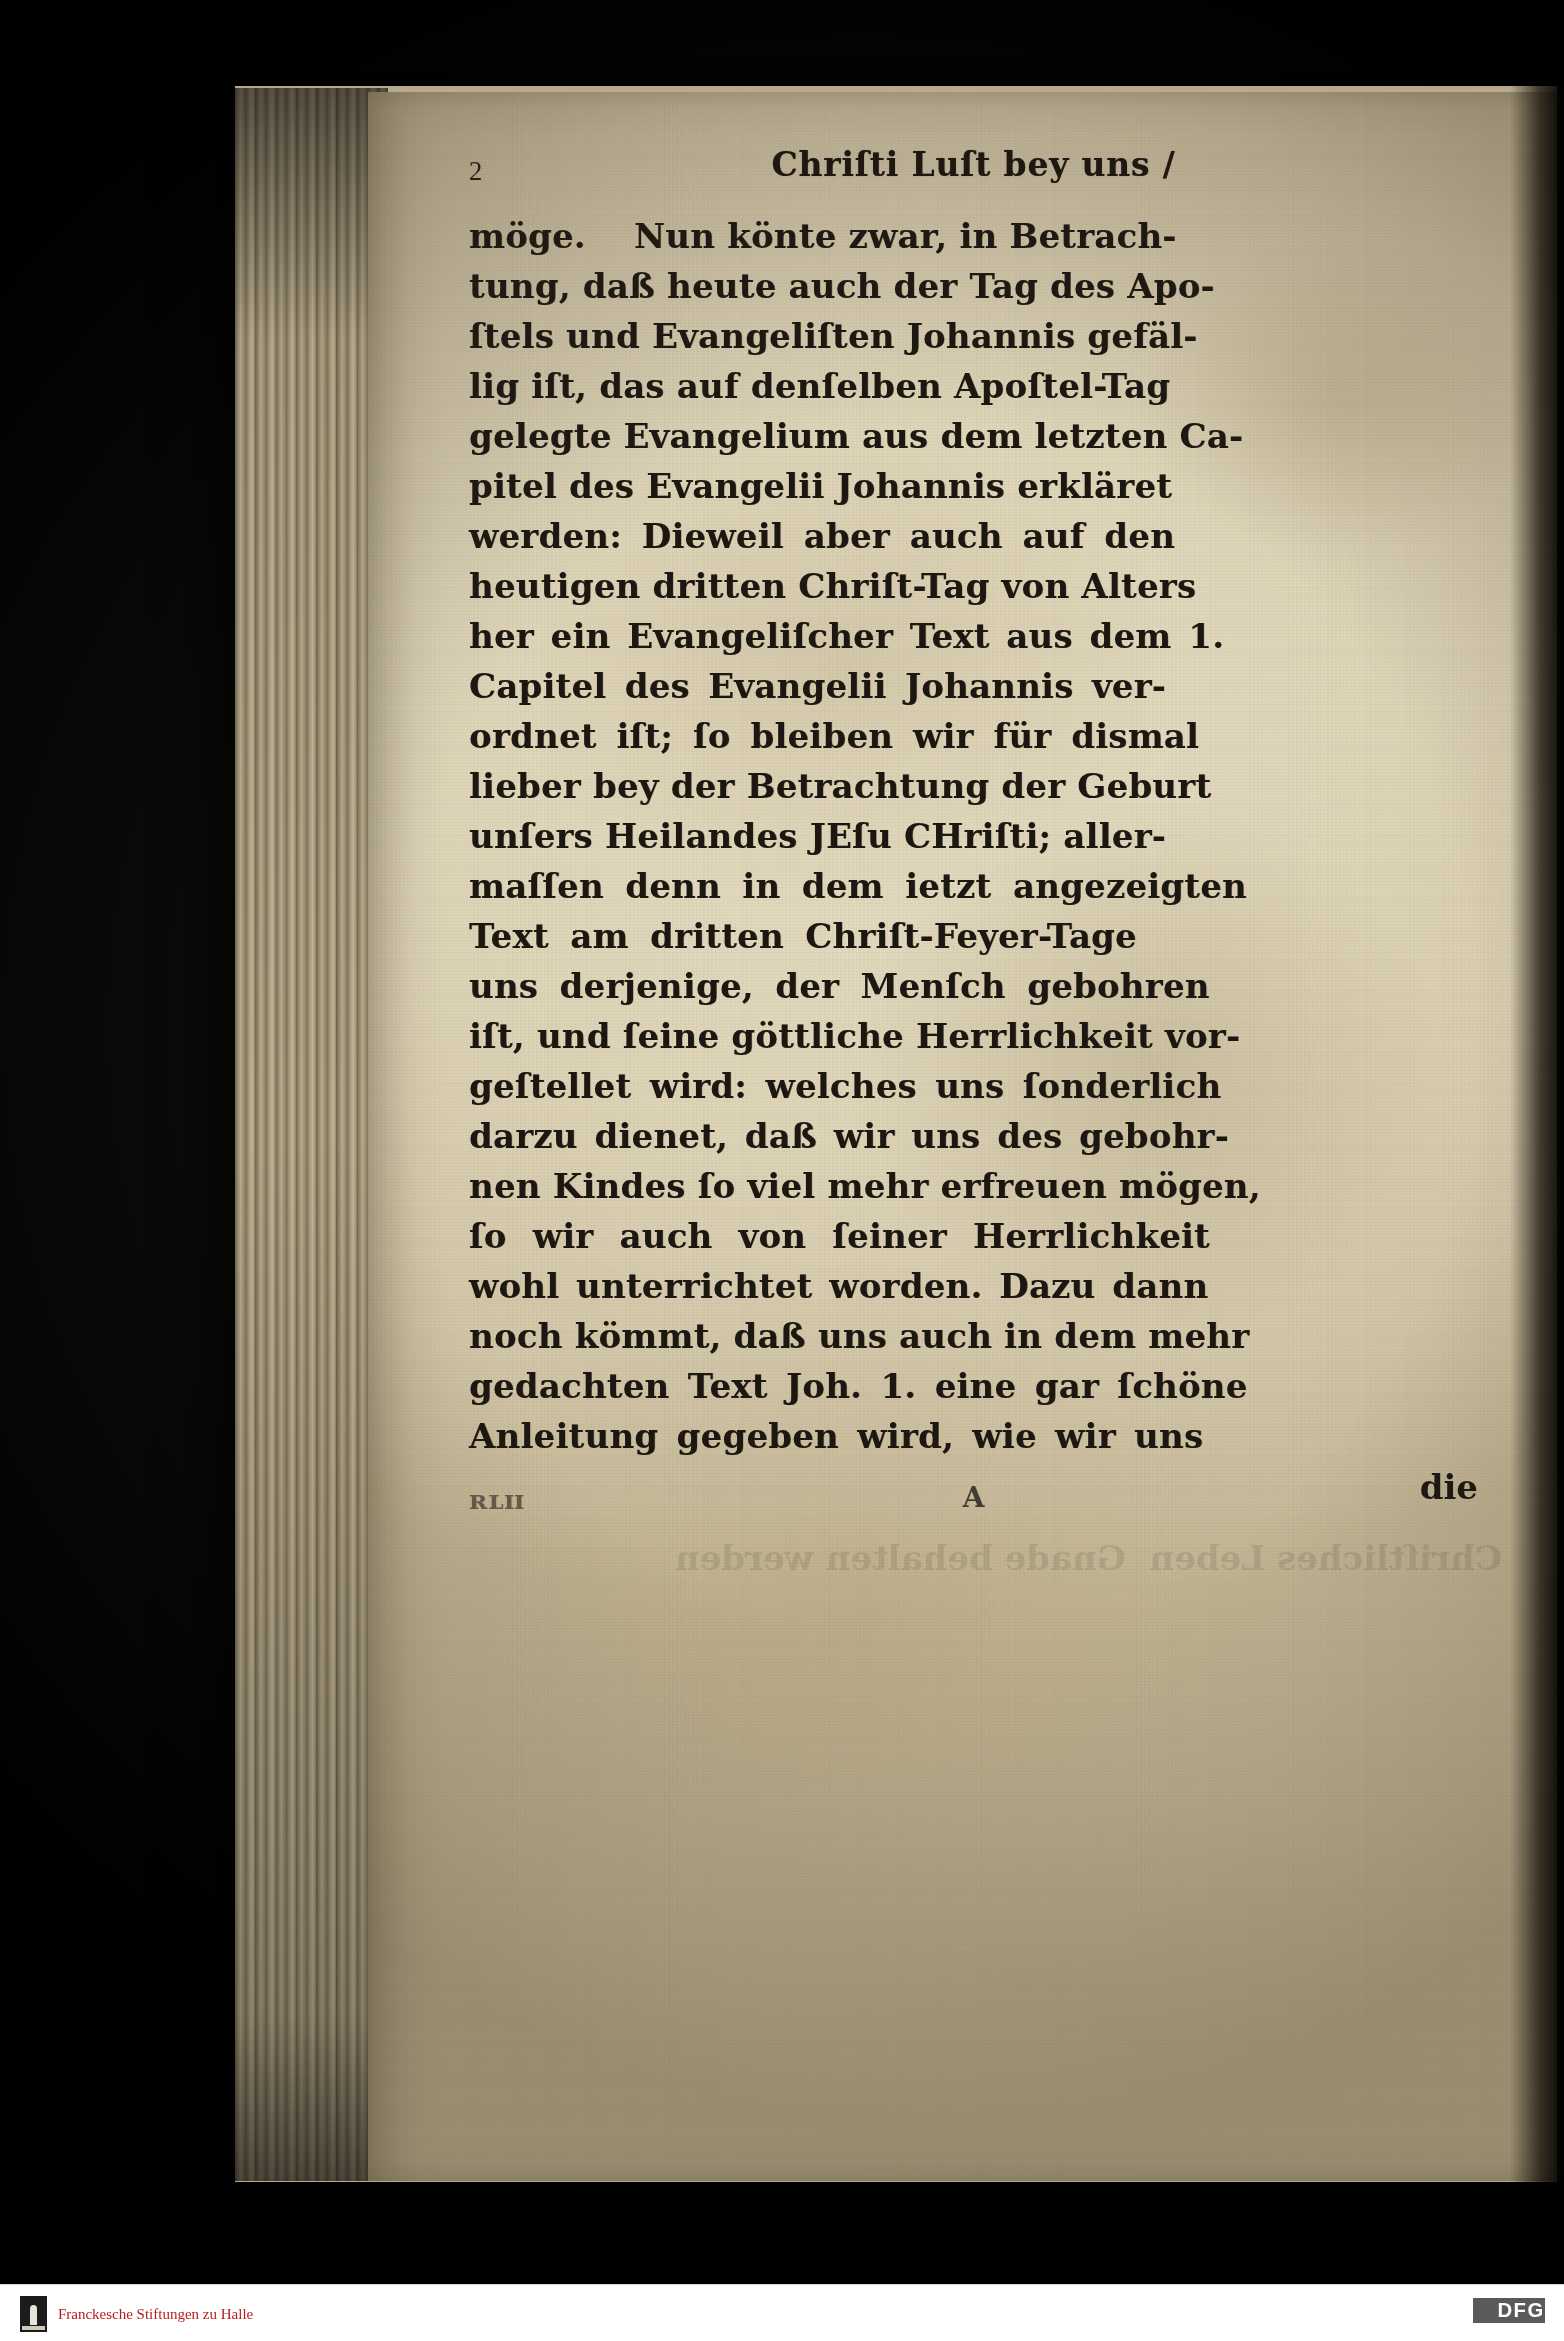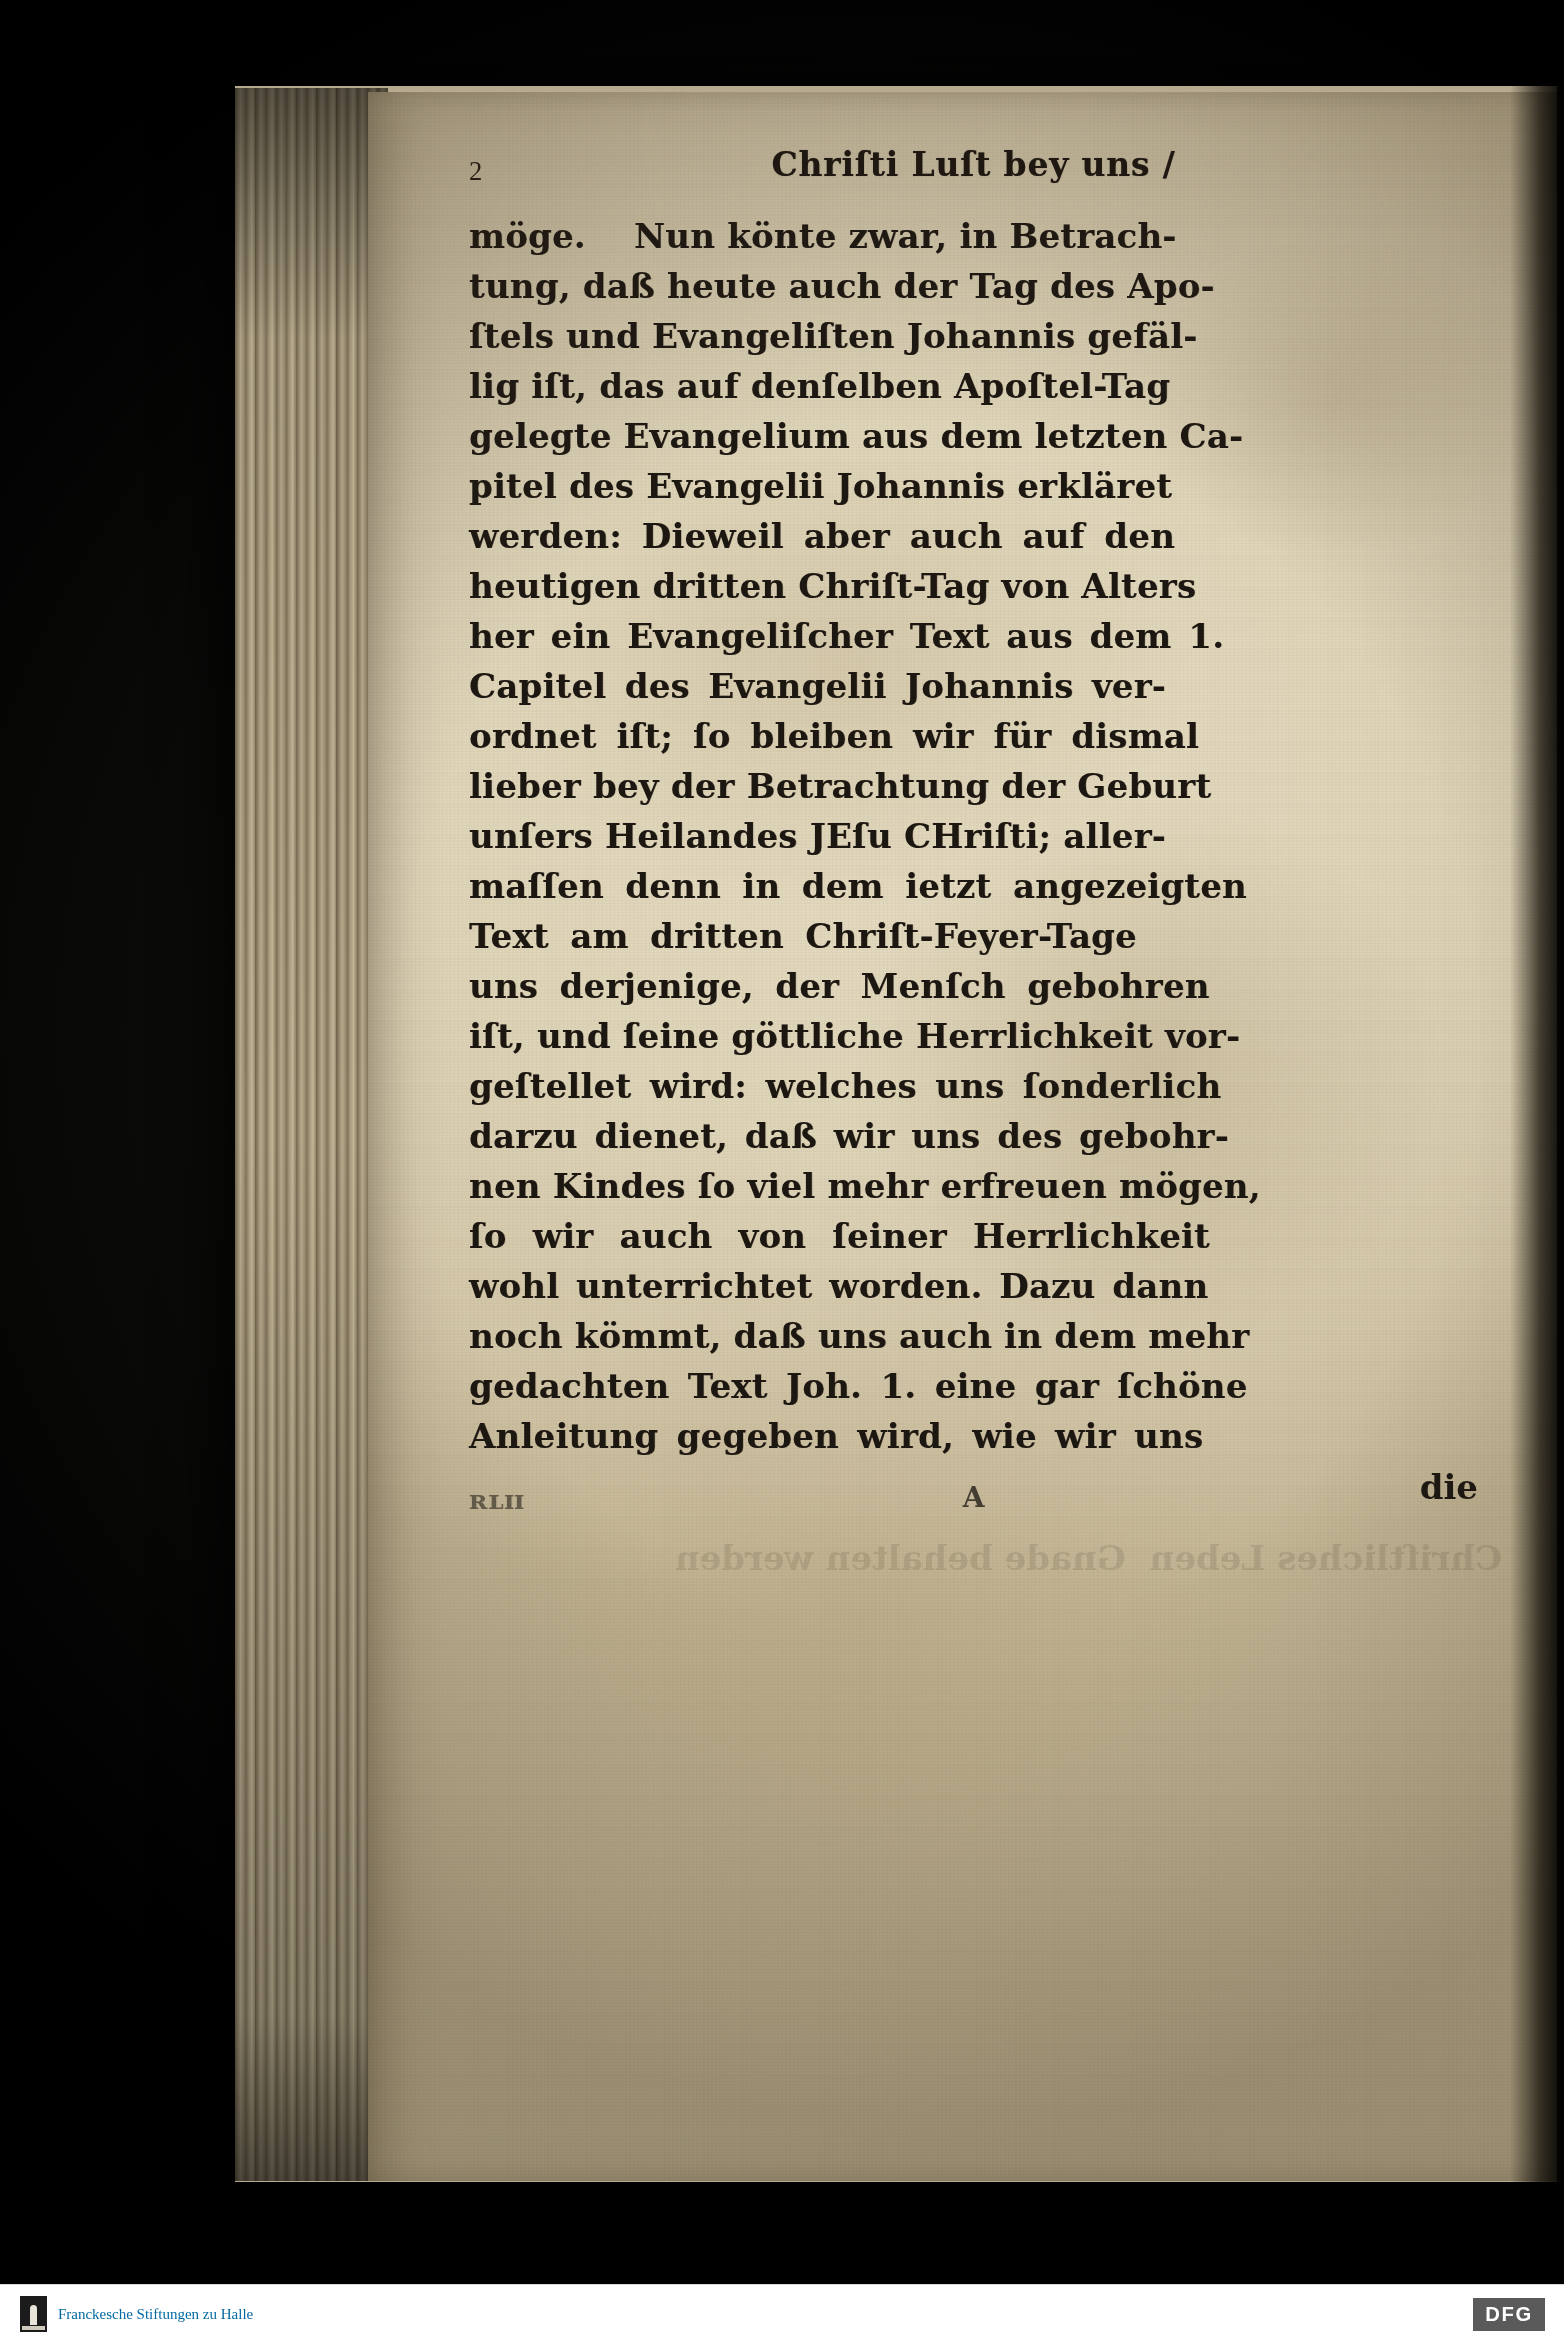--- a/index.html
+++ b/index.html
@@ -261,32 +261,32 @@
     position: absolute;
     bottom: 1.6px;
     left: 1.6px; right: 1.6px;
     height: 4.7px;
     background: #cfcabb;
     font-size: 2.3px;
   }
   .fs-caption {
     font-family: "Liberation Serif", serif;
     font-size: 15px;
-    color: #0369a1;
+    color: #b91c1c;
   }
   #dfg-logo {
     position: absolute;
     right: 19px;
     top: 12.5px;
     width: 72px;
-    height: 33px;
+    height: 25px;
     background: #5a5a5a;
     display: flex;
     align-items: center;
-    justify-content: center;
+    justify-content: flex-end;
   }
   #dfg-logo span {
     color: #ffffff;
     font-family: "Liberation Sans", sans-serif;
     font-weight: 700;
     font-size: 20.3px;
     letter-spacing: 1.6px;
   }
 </style>
 </head>

